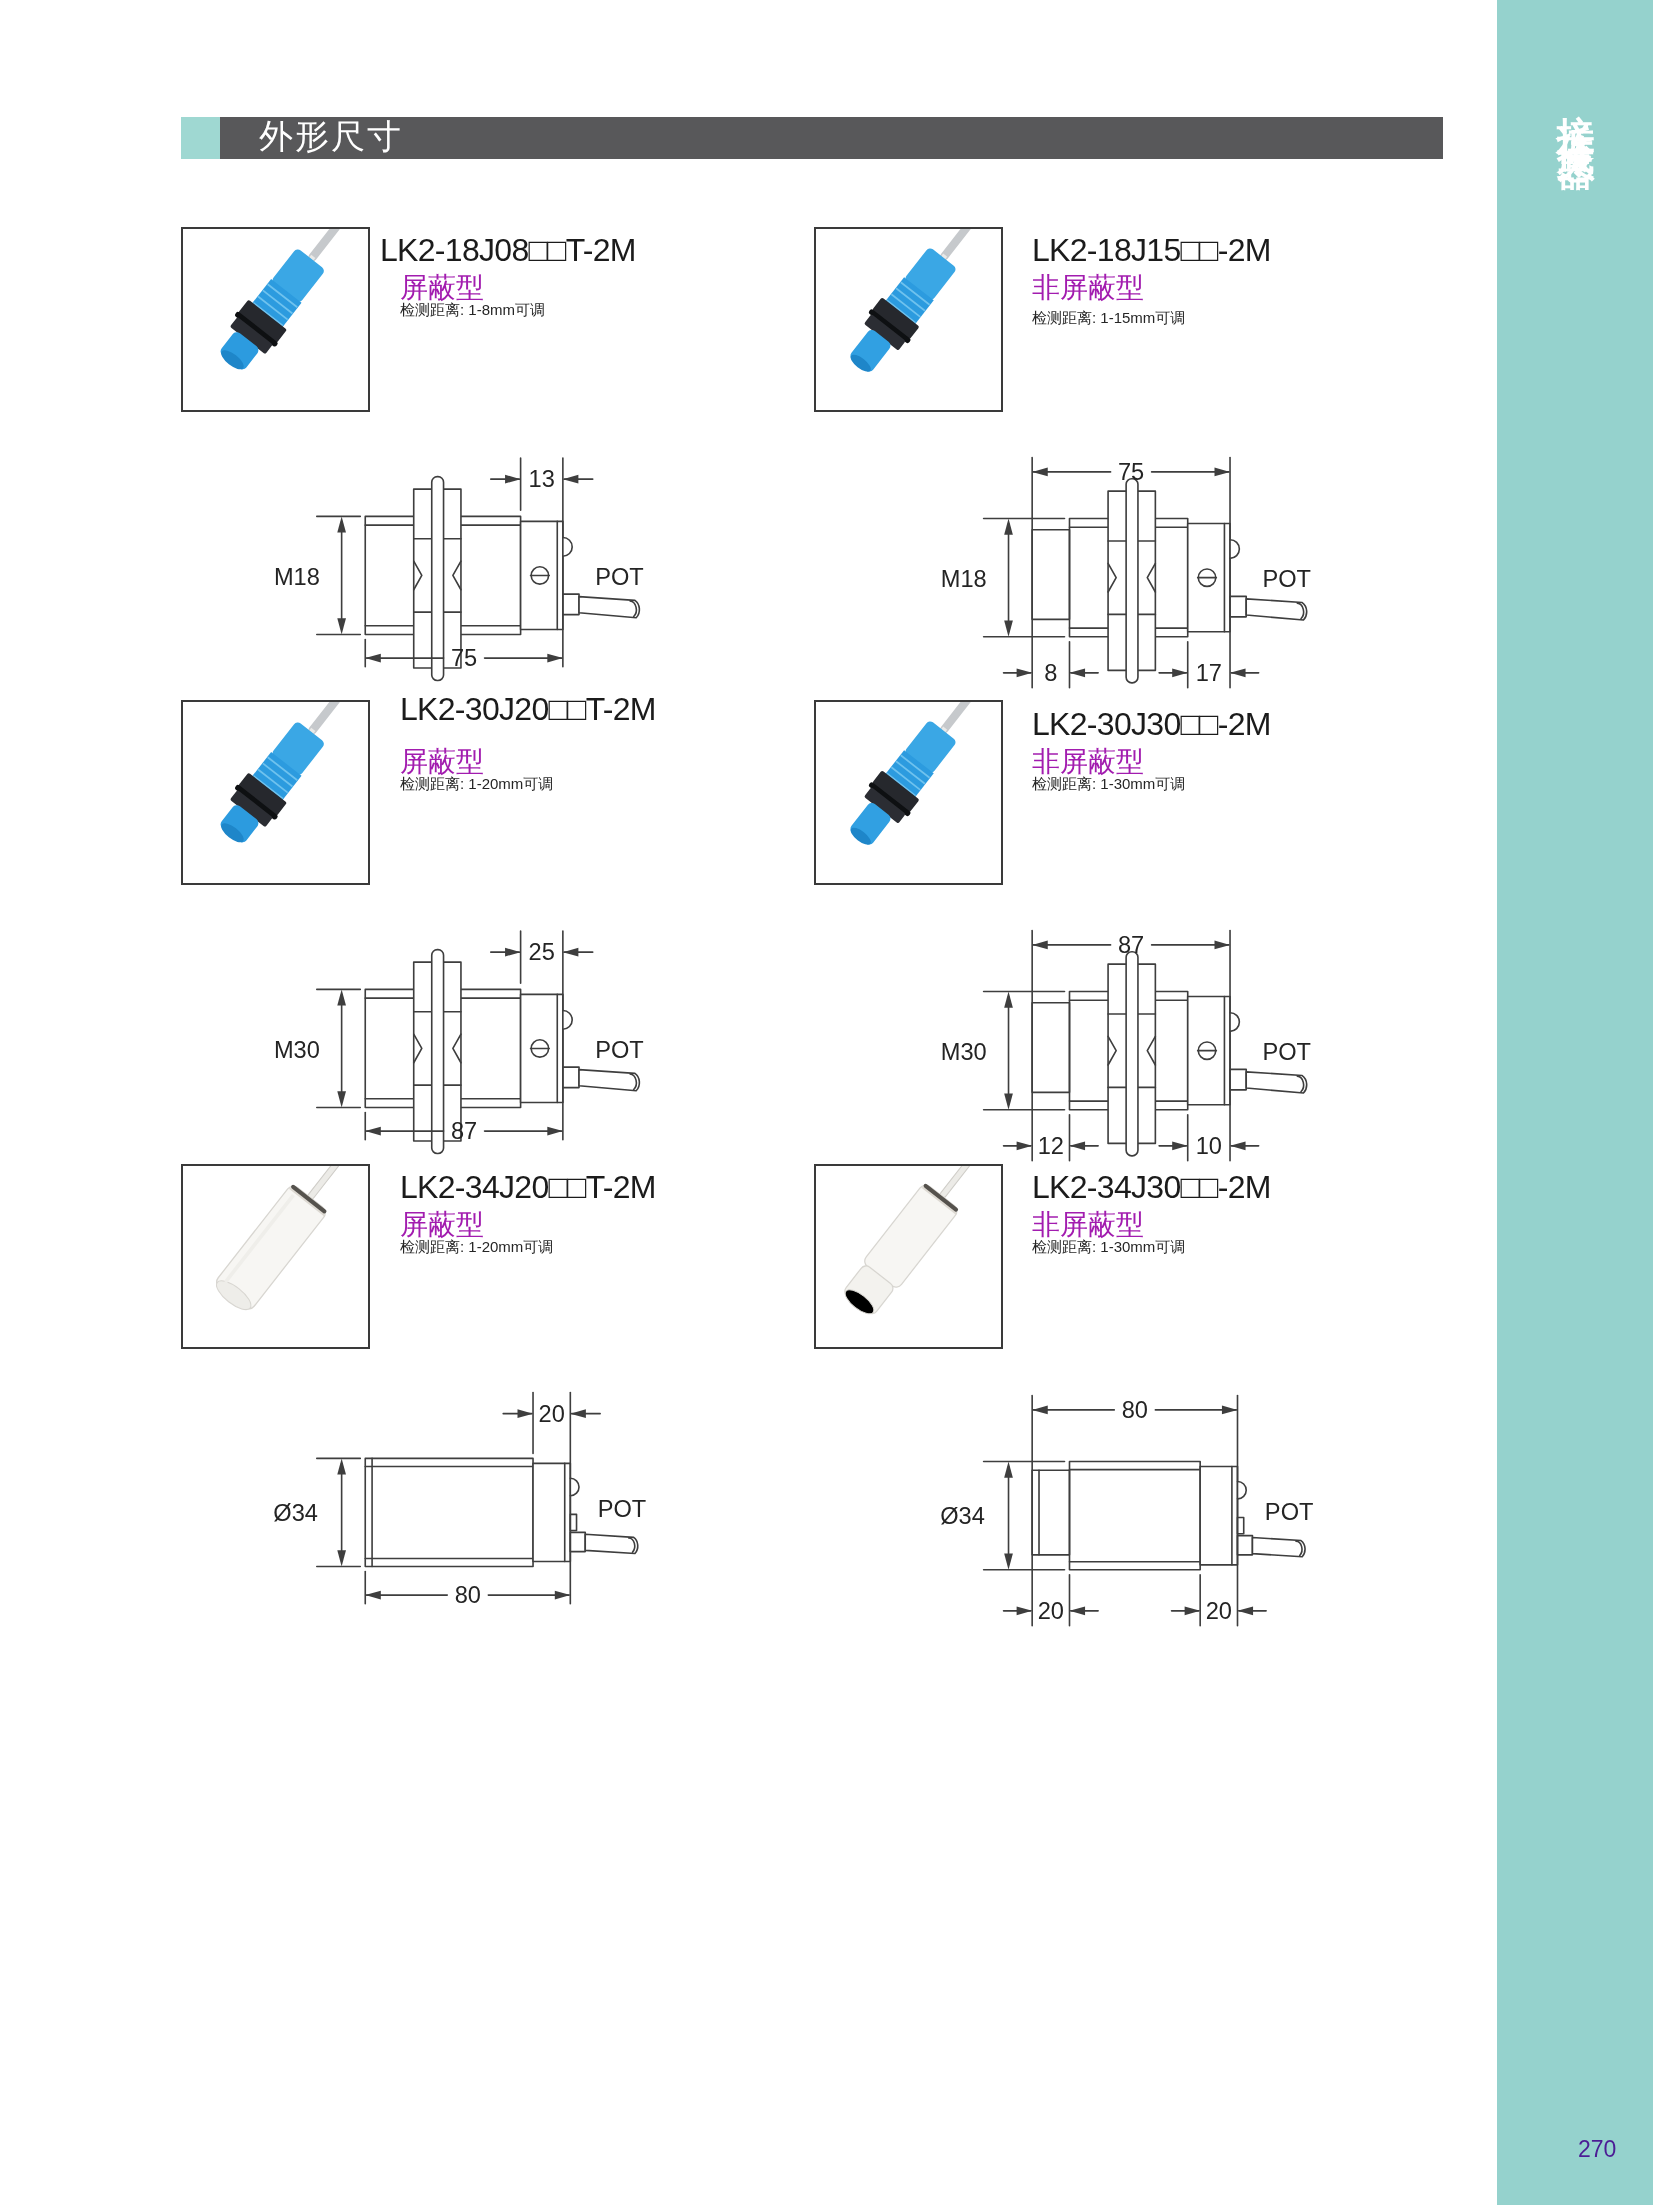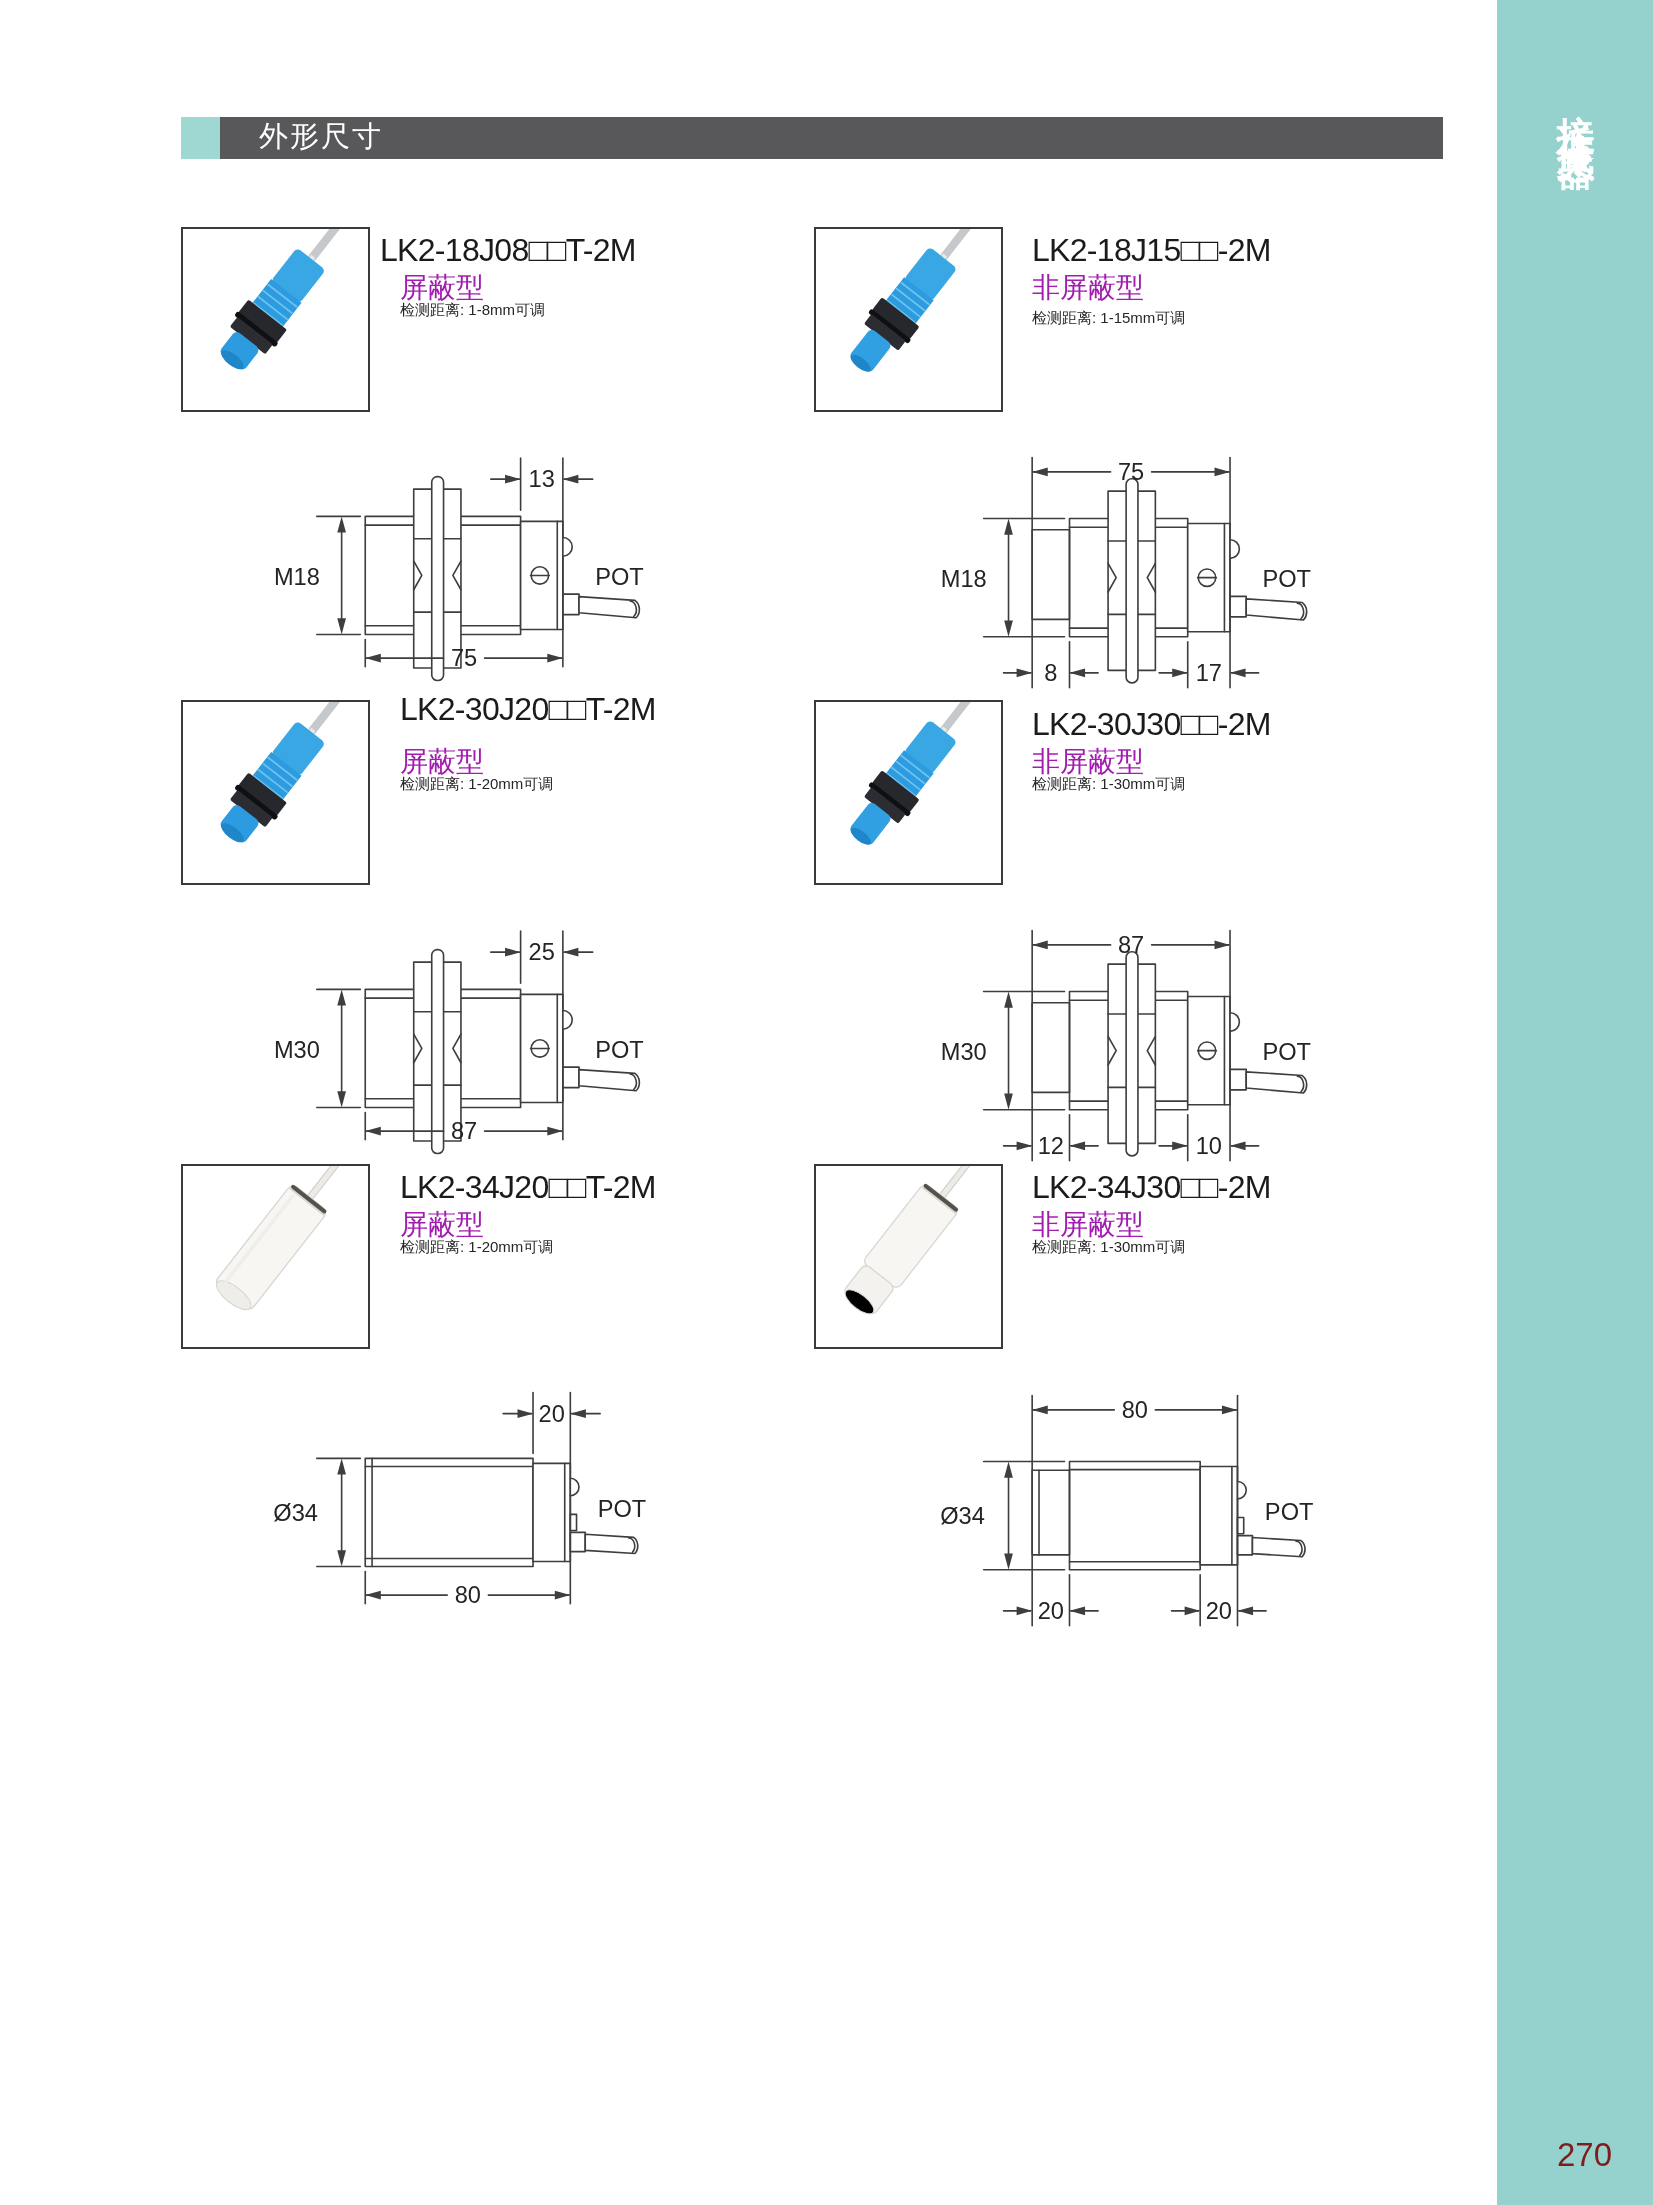--- a/index.html
+++ b/index.html
@@ -5,27 +5,27 @@
   html,body{margin:0;padding:0}
   body{position:relative;width:1654px;height:2205px;background:#ffffff;
        font-family:"Liberation Sans",sans-serif;overflow:hidden}
   .abs{position:absolute}
 
   
   #sidebar{position:absolute;left:1497px;top:0;width:157px;height:2205px;background:#95d2cd}
   #sidebar-title{position:absolute;top:84px;left:50%;transform:translateX(-50%);
        writing-mode:vertical-rl;text-orientation:upright;color:#ffffff;
        font-size:38px;font-weight:700;letter-spacing:10px;line-height:1}
-  #page-number{position:absolute;top:2136px;left:60px;font-size:33px;color:#7f1d1d}
+  #page-number{position:absolute;top:2136px;left:81px;font-size:23px;color:#4c1d95}
 
   
   #header-square{position:absolute;left:181px;top:117px;width:39px;height:42px;background:#9fd8d2}
   #header-bar{position:absolute;left:220px;top:117px;width:1223px;height:42px;background:#58585a}
   #section-title{position:absolute;left:39px;top:50%;transform:translateY(-52%);
-       color:#ffffff;font-size:29px;letter-spacing:2px;white-space:nowrap}
+       color:#ffffff;font-size:34px;letter-spacing:2px;white-space:nowrap}
 
   
   .photo{position:absolute;width:189px;height:185px;border:2px solid #3a3a3a;
          background:#ffffff;box-sizing:border-box;overflow:hidden}
   .photo svg{display:block}
   .model{position:absolute;font-size:32px;color:#1b1b1b;white-space:nowrap;letter-spacing:-0.7px}
   .tlabel{position:absolute;font-size:28px;color:#a21caf;white-space:nowrap}
   .dist{position:absolute;font-size:15px;color:#262626;white-space:nowrap}
 
   

